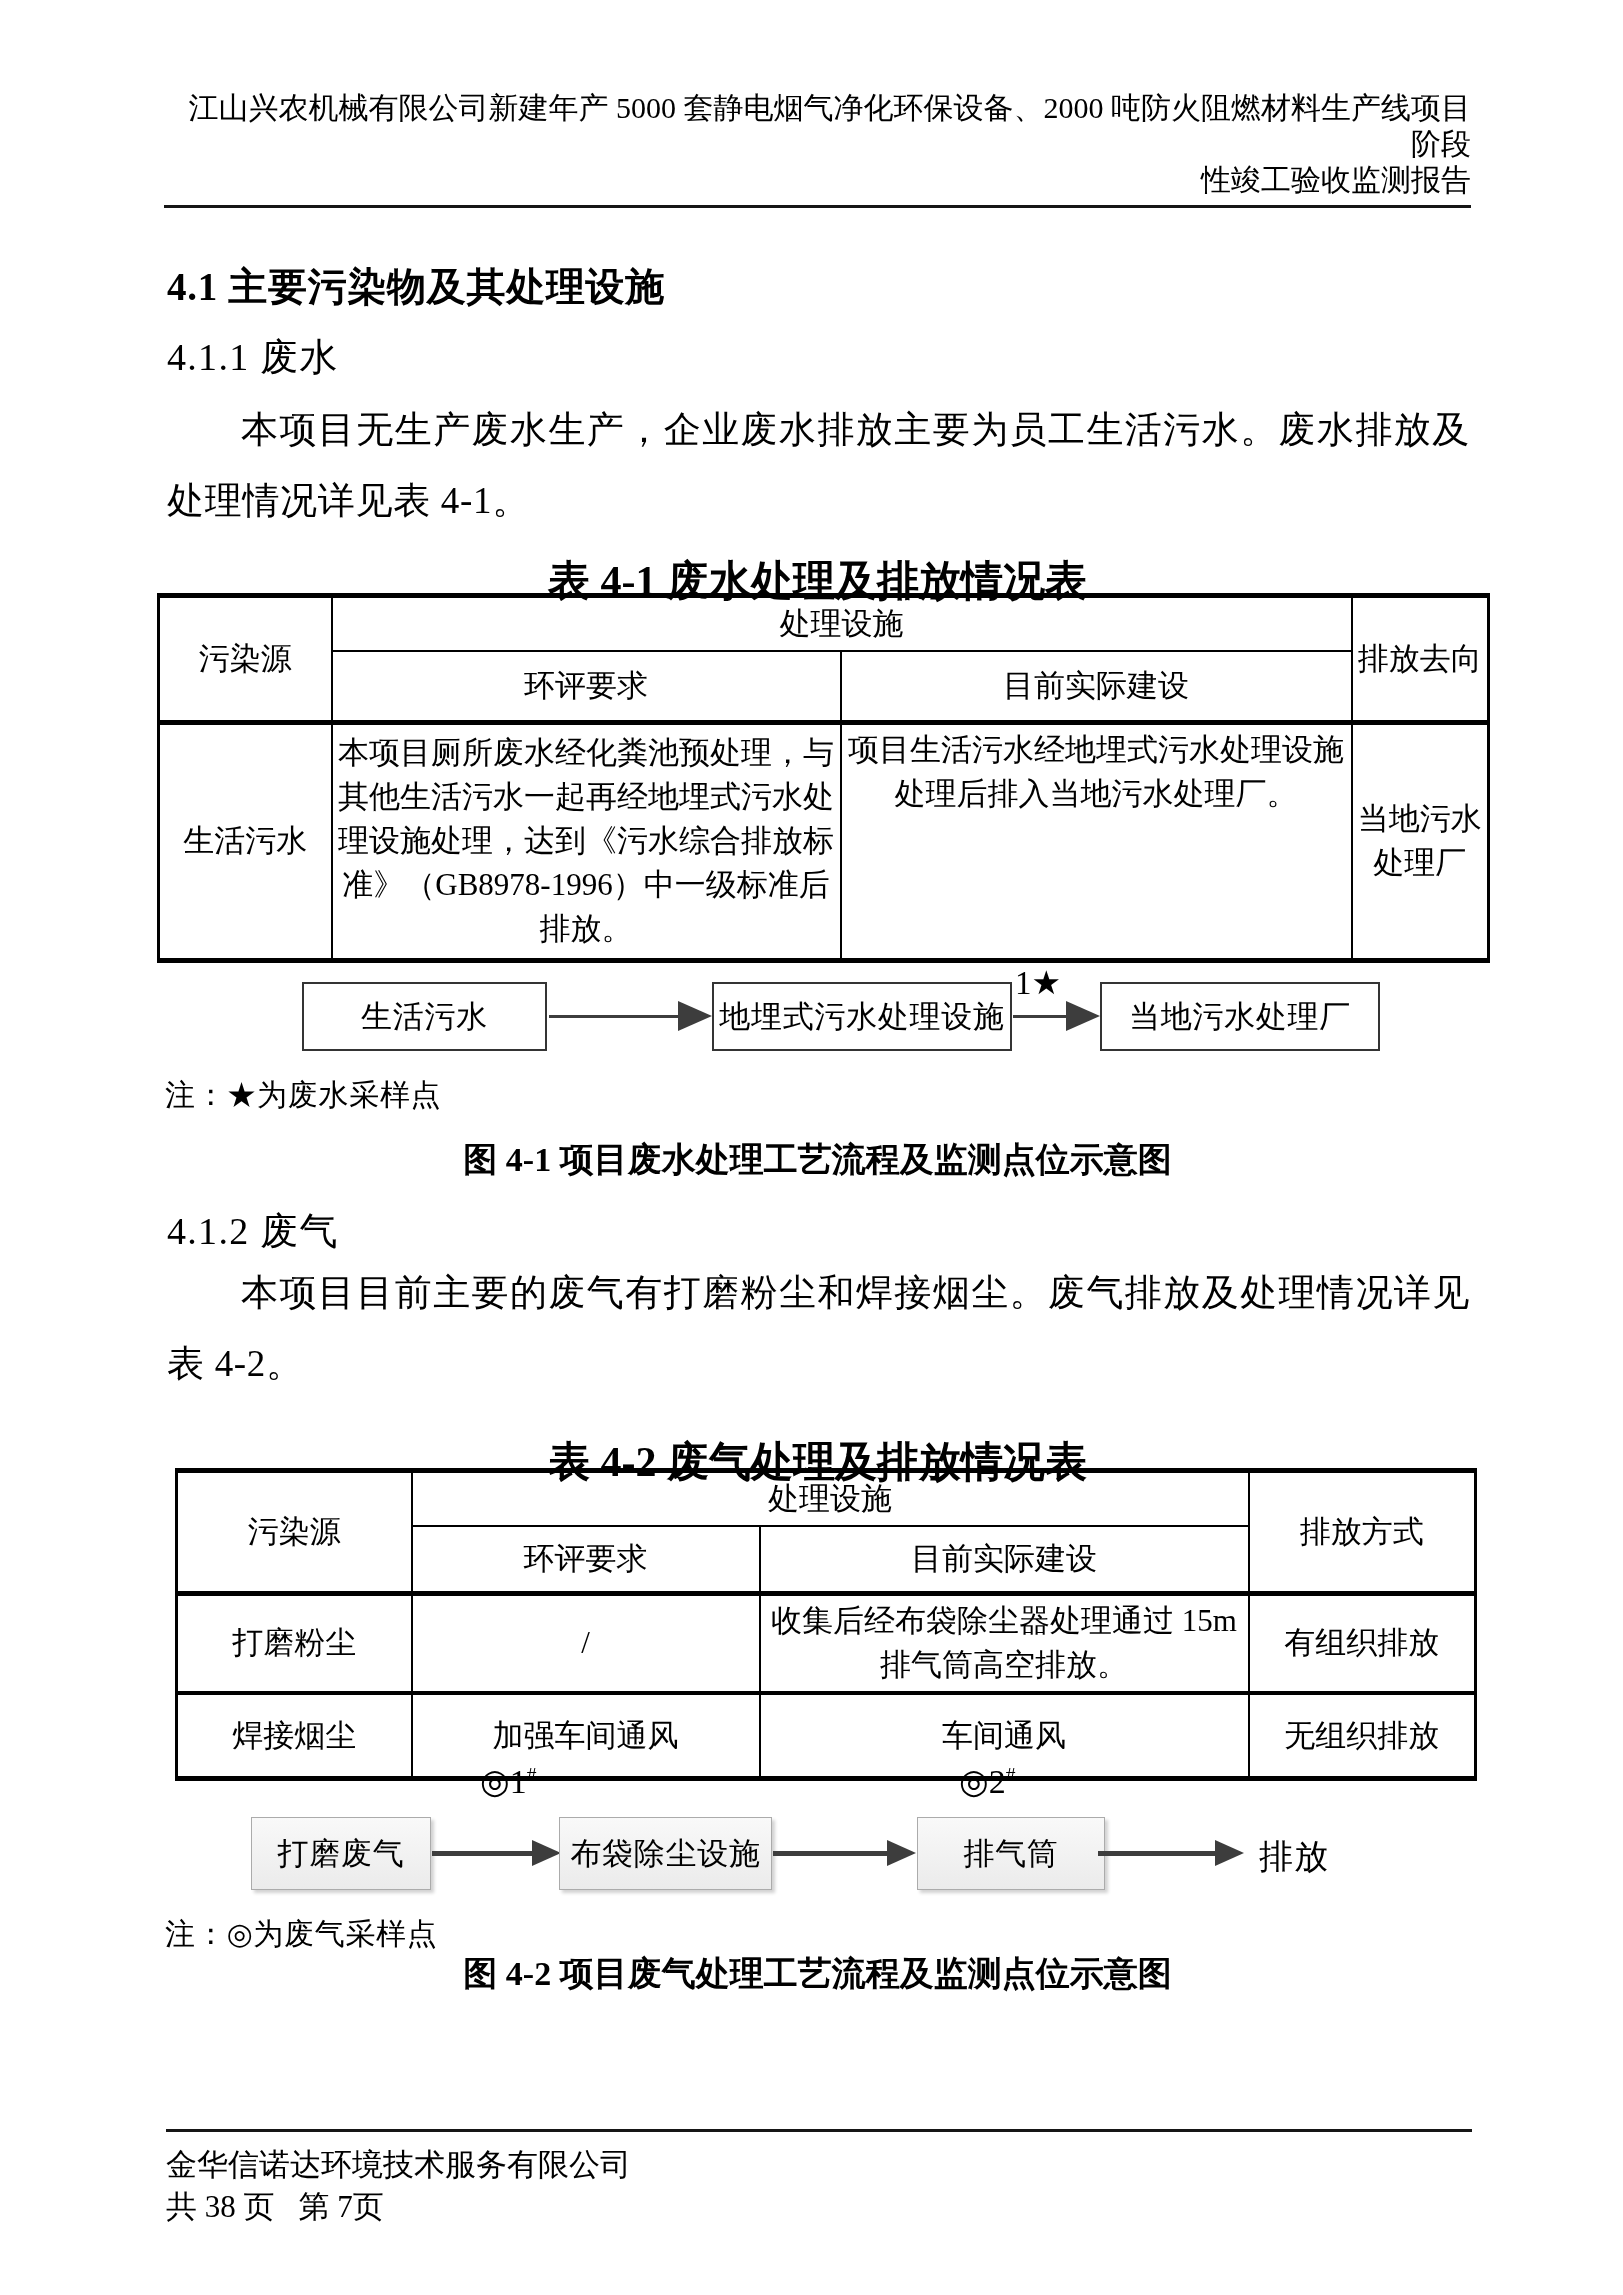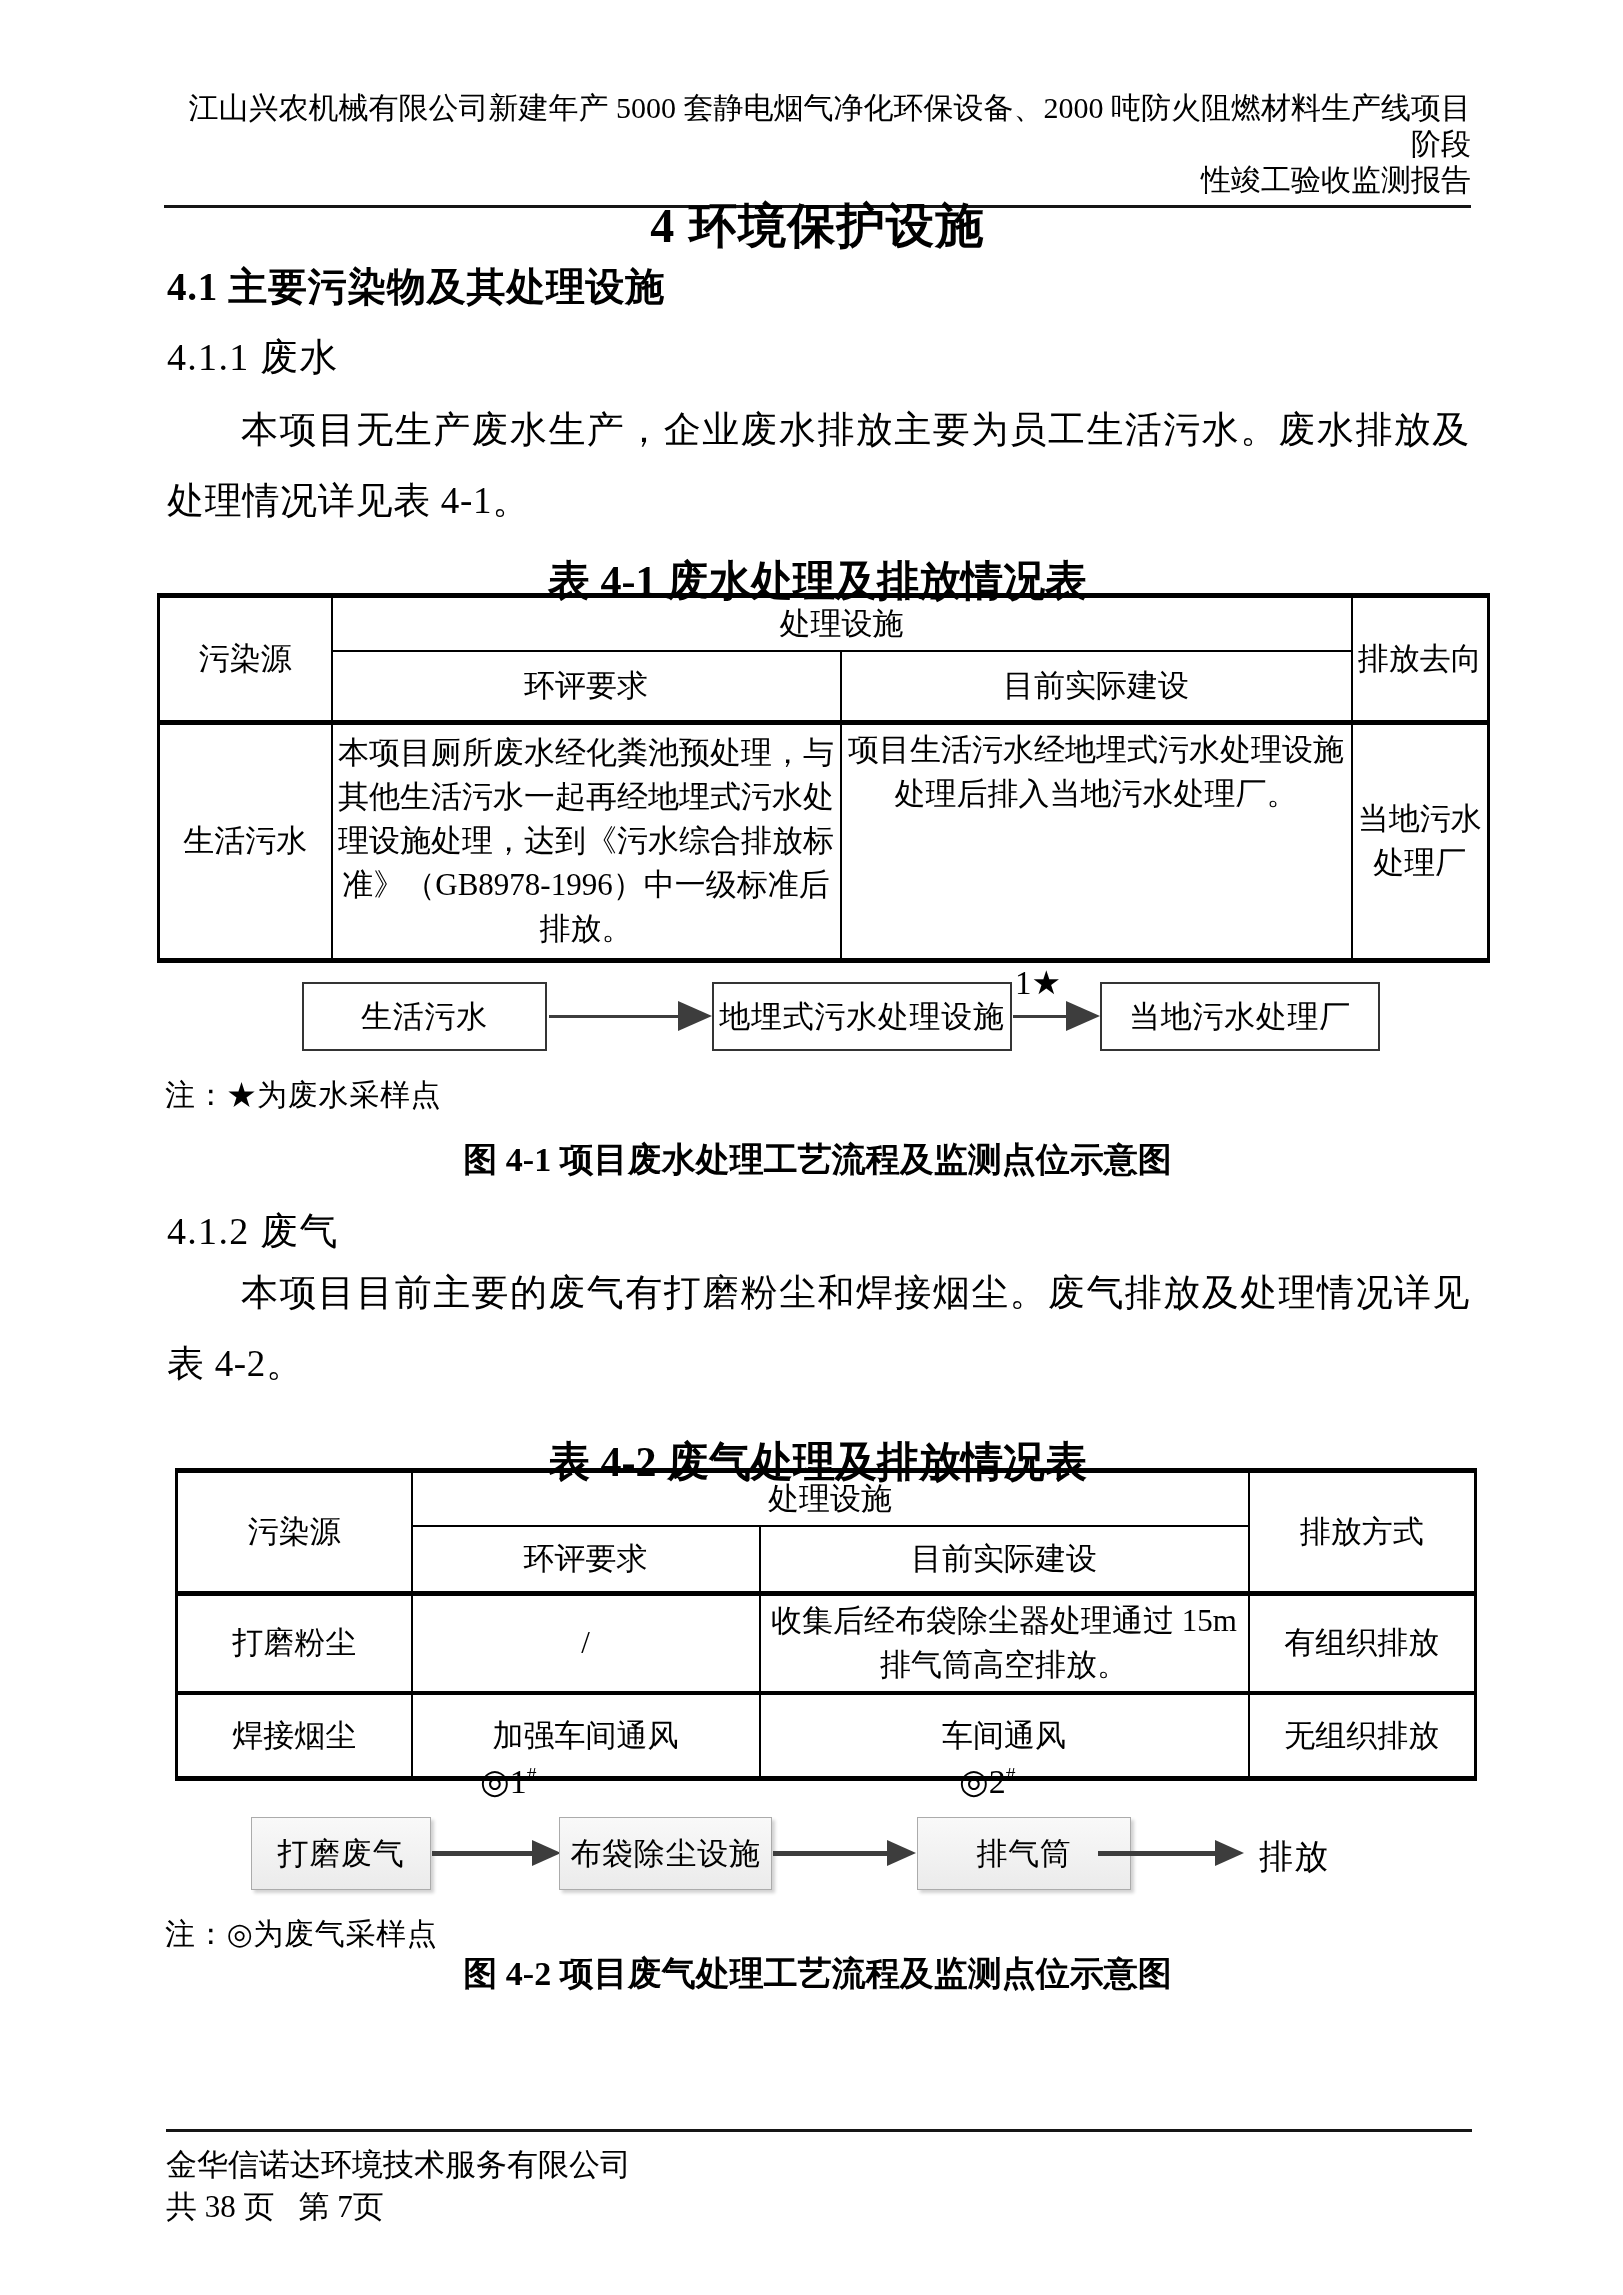--- a/index.html
+++ b/index.html
@@ -105,21 +105,20 @@
 </head>
 <body>
 
 <div class="page">
 
   <div class="doc-header">
     <div>江山兴农机械有限公司新建年产 5000 套静电烟气净化环保设备、2000 吨防火阻燃材料生产线项目阶段</div>
     <div>性竣工验收监测报告</div>
   </div>
 
-  <div class="doc-title">4 环境保护设施</div>
 
   <div class="h2" style="top:260px;">4.1 主要污染物及其处理设施</div>
   <div class="h3" style="top:332px;">4.1.1  废水</div>
   <div class="para" style="top:394px;">本项目无生产废水生产，企业废水排放主要为员工生活污水。废水排放及处理情况详见表 4-1。</div>
 
   <div class="tbl-caption" style="top:553px;">表 4-1  废水处理及排放情况表</div>
   <table class="rpt" style="top:593px;left:157px;width:1329px;">
     <colgroup>
         <col style="width:173px">
         <col style="width:509px">
@@ -196,21 +195,21 @@
 
   <div class="flow" style="top:1761px;height:164px;">
     <div class="marker" style="left:480px;top:0px;font-size:34px;"><span>◎1</span><sup>#</sup></div>
     <div class="marker" style="left:959px;top:0px;font-size:34px;"><span>◎2</span><sup>#</sup></div>
     <div class="fbox2" style="left:251px;top:56px;width:180px;">打磨废气</div>
     <div class="bar" style="left:432px;top:90px;width:103px;"></div>
     <div class="bhead" style="left:532px;top:79px;"></div>
     <div class="fbox2" style="left:559px;top:56px;width:213px;font-family:Liberation Serif, serif;">布袋除尘设施</div>
     <div class="bar" style="left:773px;top:90px;width:116px;"></div>
     <div class="bhead" style="left:887px;top:79px;"></div>
-    <div class="fbox2" style="left:917px;top:56px;width:214px;">排气筒</div>
+    <div class="fbox2" style="left:917px;top:56px;width:188px;">排气筒</div>
     <div class="bar" style="left:1098px;top:90px;width:119px;"></div>
     <div class="bhead" style="left:1215px;top:79px;"></div>
     <div class="outlet" style="left:1259px;top:73px;">排放</div>
   </div>
   <div class="note" style="top:1914px;">注：◎为废气采样点</div>
   <div class="fig-caption" style="top:1951px;">图 4-2 项目废气处理工艺流程及监测点位示意图</div>
 
   <div class="footer-rule" style="top:2129px;"></div>
   <div class="doc-footer" style="top:2144px;">
     <span>金华信诺达环境技术服务有限公司</span>

